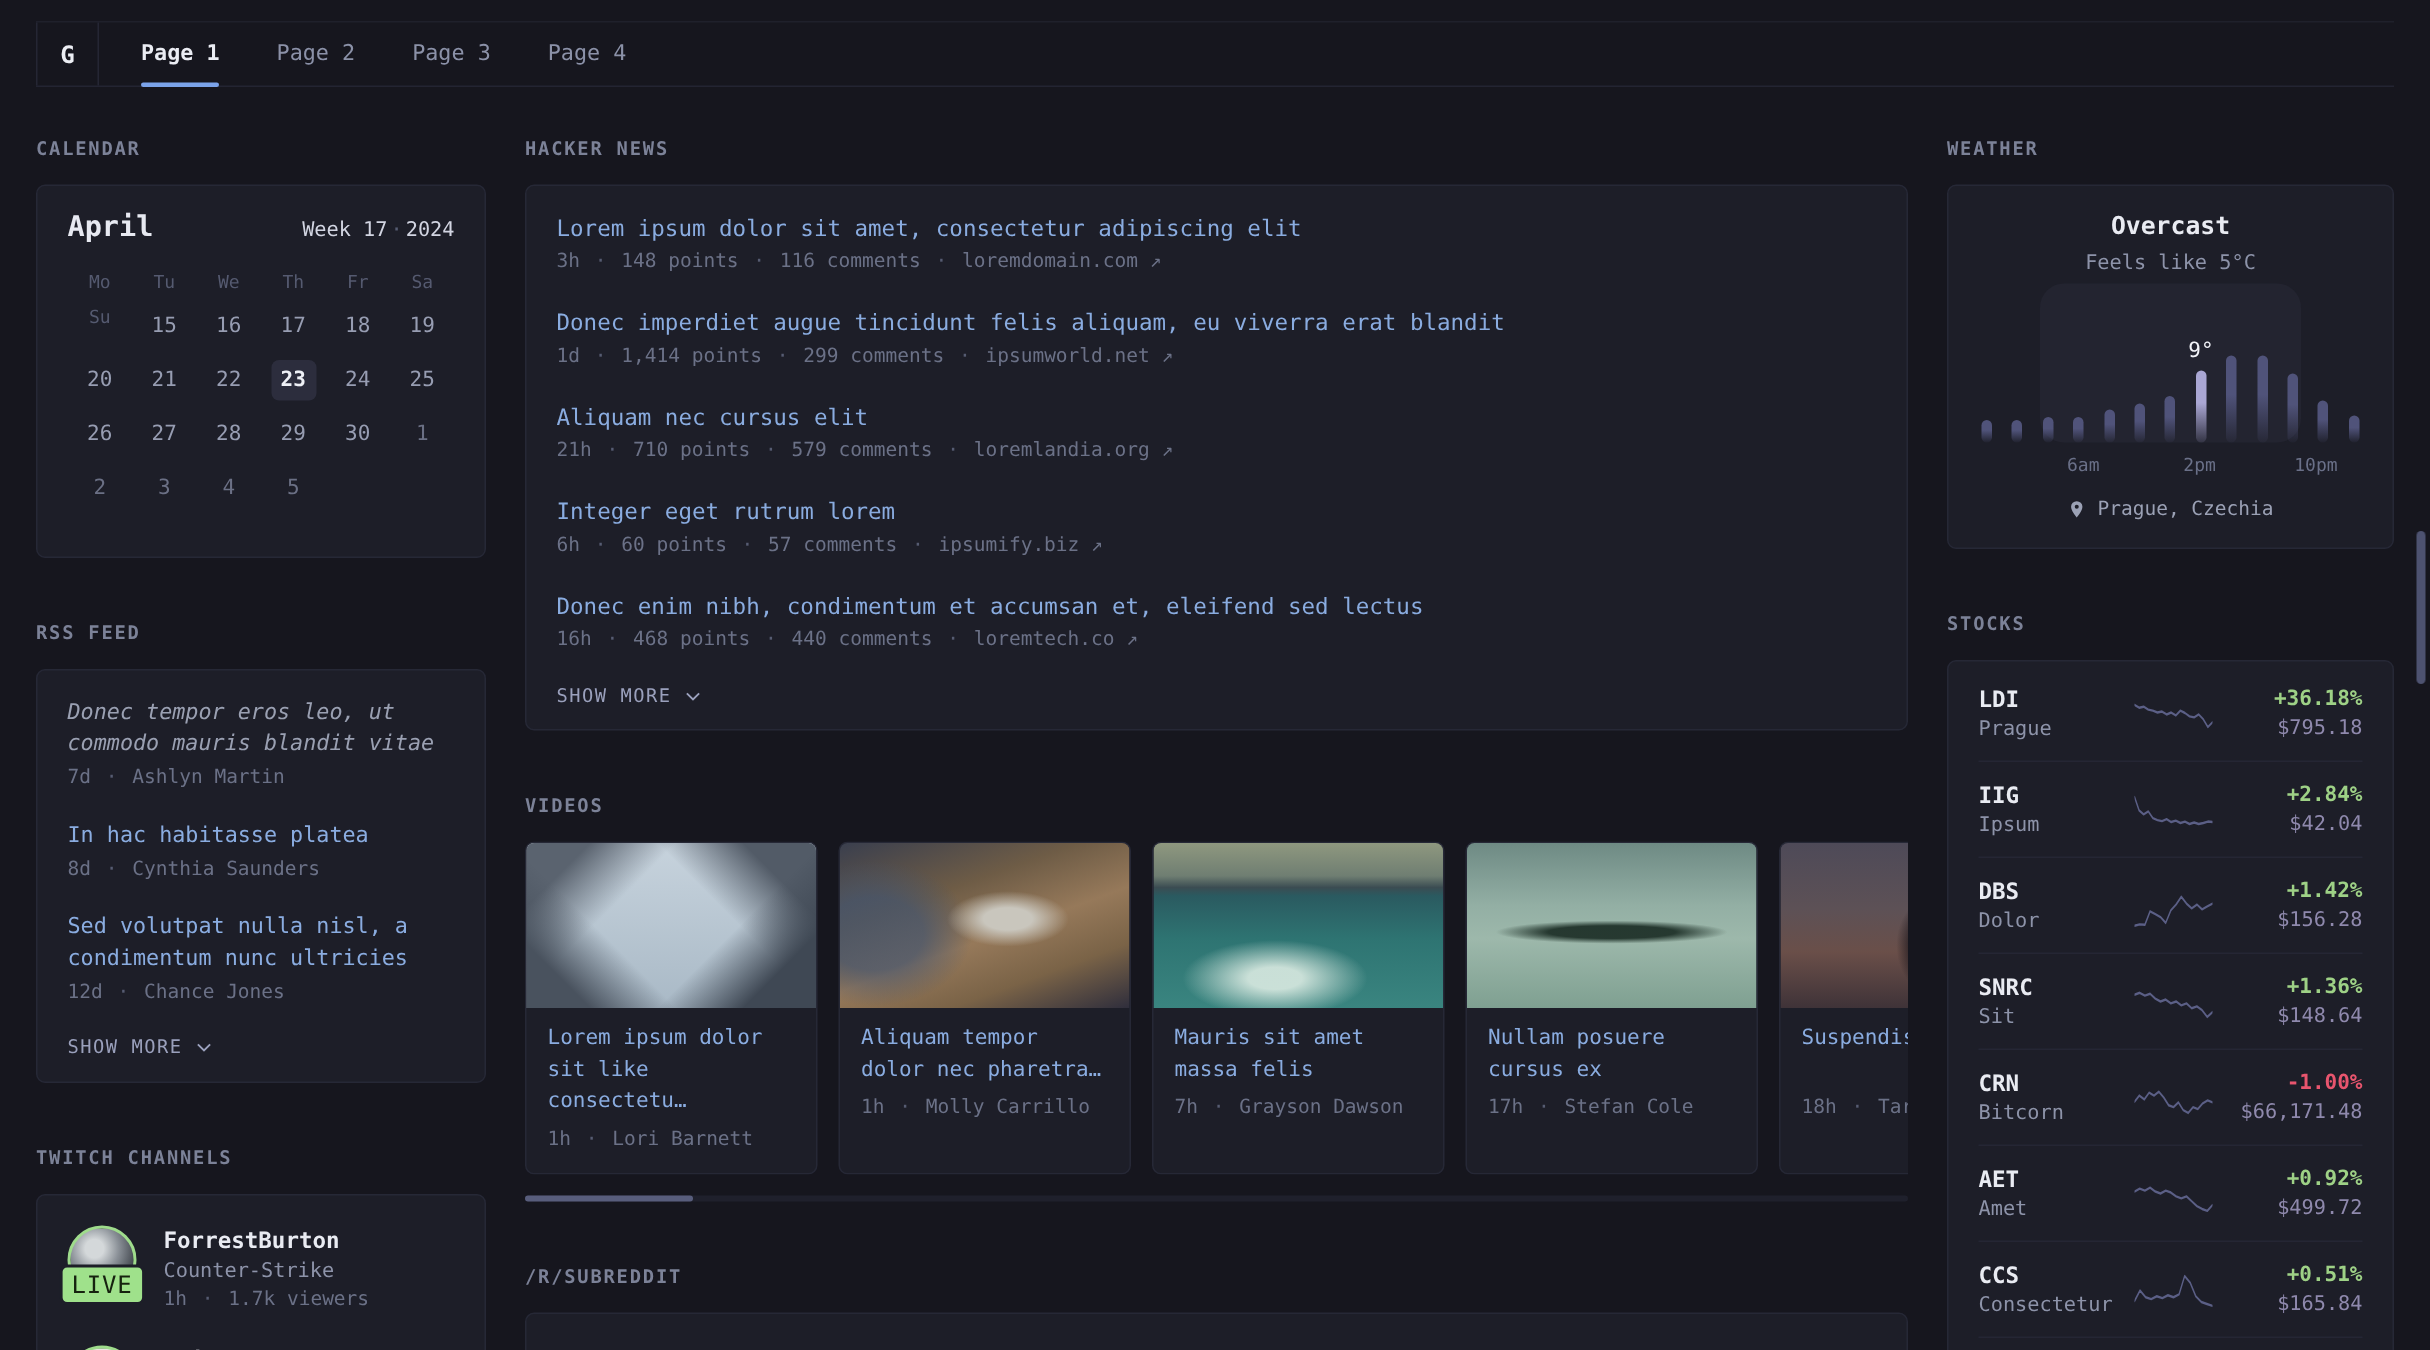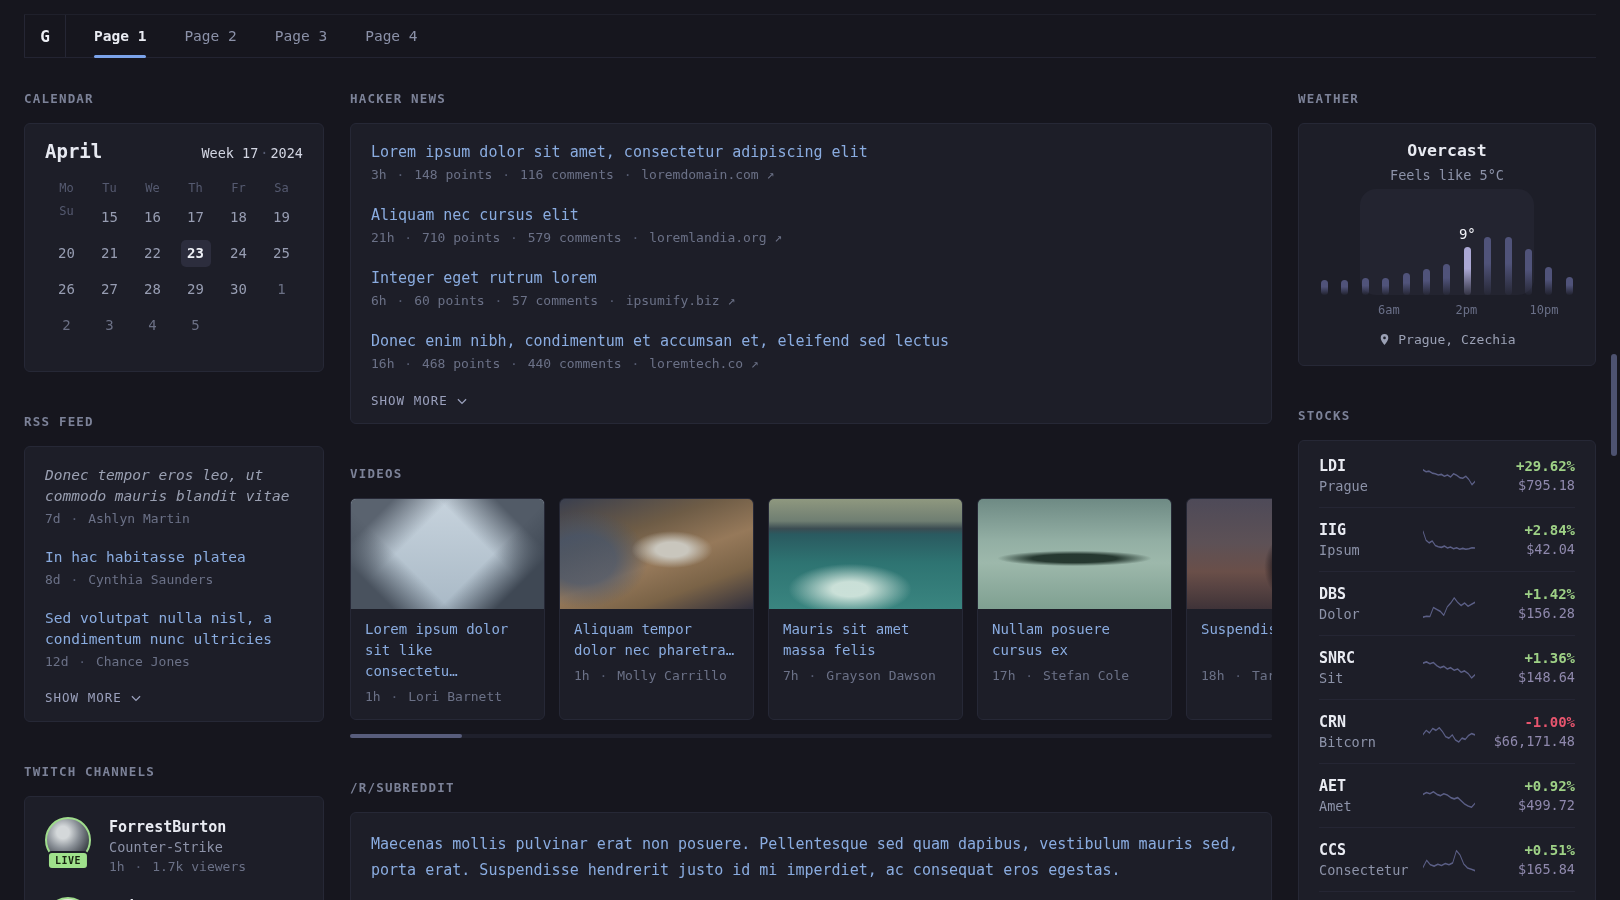--- a/index.html
+++ b/index.html
@@ -58,21 +58,21 @@
   
   .tw-card{ padding:20px 20px 10px; }
   .tw-row{ display:flex; gap:18px; margin-bottom:20px; cursor:pointer; }
   .av-wrap{ position:relative; width:46px; height:46px; flex:none; }
   .avatar{ width:46px; height:46px; border-radius:50%; border:2px solid #5a5e85; }
   .tw-row.live .avatar{ border-color:#9fdc8c; }
   .avatar.av-1{ background:radial-gradient(circle at 38% 32%, #d4d8da 0 16%, #8a9097 42%, #33383f 78%); }
   .avatar.av-2{ background:radial-gradient(circle at 50% 22%, #e9e7e2 0 26%, rgba(0,0,0,0) 48%),
                 linear-gradient(165deg,#aab2b6 0%,#6a737b 55%,#2f353d 100%); }
   .live-badge{ position:absolute; left:50%; bottom:-7px; transform:translateX(-50%);
-    background:#9fe18b; color:#16220f; font-size:10px; font-weight:700;
+    background:#9fe18b; color:#16220f; font-size:16px; font-weight:400;
     padding:2px 6px; border-radius:5px; border:2px solid #1d1e28; letter-spacing:.5px; }
   .tw-name{ font-size:15px; font-weight:700; color:#e9ebf2; line-height:20px; }
   .tw-cat{ font-size:13.5px; color:#8d93a9; margin-top:2px; }
   .tw-row .meta{ margin-top:2px; }
   
   .hn-card{ padding:17px 20px 15px; }
   .hn-item{ margin-bottom:19px; }
   .hn-title{ font-size:15px; line-height:22px; color:#8aace0; cursor:pointer;
     white-space:nowrap; overflow:hidden; }
   .hn-item .meta{ margin-top:2px; }
@@ -260,20 +260,24 @@
   <main class="col">
     <section>
       <div class="sec-title">HACKER NEWS</div>
       <div class="card hn-card">
         <div id="hn-list">
             <div class="hn-item">
      <div class="hn-title">Lorem ipsum dolor sit amet, consectetur adipiscing elit</div>
      <div class="meta">3h <span class="dotsep">·</span> 148 points <span class="dotsep">·</span> 116 comments <span class="dotsep">·</span> <span class="domain">loremdomain.com ↗</span></div>
    </div>
             <div class="hn-item">
+     <div class="hn-title">Donec imperdiet augue tincidunt felis aliquam, eu viverra erat blandit</div>
+     <div class="meta">1d <span class="dotsep">·</span> 1,414 points <span class="dotsep">·</span> 299 comments <span class="dotsep">·</span> <span class="domain">ipsumworld.net ↗</span></div>
+   </div>
+            <div class="hn-item">
      <div class="hn-title">Aliquam nec cursus elit</div>
      <div class="meta">21h <span class="dotsep">·</span> 710 points <span class="dotsep">·</span> 579 comments <span class="dotsep">·</span> <span class="domain">loremlandia.org ↗</span></div>
    </div>
             <div class="hn-item">
      <div class="hn-title">Integer eget rutrum lorem</div>
      <div class="meta">6h <span class="dotsep">·</span> 60 points <span class="dotsep">·</span> 57 comments <span class="dotsep">·</span> <span class="domain">ipsumify.biz ↗</span></div>
    </div>
             <div class="hn-item">
      <div class="hn-title">Donec enim nibh, condimentum et accumsan et, eleifend sed lectus</div>
      <div class="meta">16h <span class="dotsep">·</span> 468 points <span class="dotsep">·</span> 440 comments <span class="dotsep">·</span> <span class="domain">loremtech.co ↗</span></div>
@@ -386,21 +390,21 @@
       <div class="card st-card" id="stocks-list">
           <div class="st-row">
      <div class="st-left">
        <div class="st-sym">LDI</div>
        <div class="st-name">Prague</div>
      </div>
      <svg class="spark" viewBox="0 0 100 38" preserveAspectRatio="none">
               <polyline points="0,12.52 5.88235294117647,14.559999999999999 11.76470588235294,13.879999999999999 17.647058823529413,15.920000000000002 23.52941176470588,16.6 29.411764705882355,17.959999999999997 35.294117647058826,17.28 41.17647058823529,19.32 47.05882352941176,17.959999999999997 52.94117647058824,20 58.82352941176471,16.6 64.70588235294117,18.299999999999997 70.58823529411765,20.68 76.47058823529412,21.36 82.35294117647058,19.32 88.23529411764706,22.72 94.11764705882352,28.16 100,24.759999999999998" fill="none" stroke="#5b5f86" stroke-width="1.7" stroke-linejoin="round" stroke-linecap="round"></polyline>
             </svg>
      <div class="st-right">
-       <div class="st-chg up">+29.62%</div>
+       <div class="st-chg up">+36.18%</div>
        <div class="st-price">$795.18</div>
      </div>
    </div>
           <div class="st-row">
      <div class="st-left">
        <div class="st-sym">IIG</div>
        <div class="st-name">Ipsum</div>
      </div>
      <svg class="spark" viewBox="0 0 100 38" preserveAspectRatio="none">
               <polyline points="0,9.799999999999997 5.88235294117647,19.32 11.76470588235294,22.04 17.647058823529413,20 23.52941176470588,24.759999999999998 29.411764705882355,26.119999999999997 35.294117647058826,26.8 41.17647058823529,25.439999999999998 47.05882352941176,27.479999999999997 52.94117647058824,26.46 58.82352941176471,28.16 64.70588235294117,27.14 70.58823529411765,28.84 76.47058823529412,27.82 82.35294117647058,28.84 88.23529411764706,28.16 94.11764705882352,27.14 100,27.479999999999997" fill="none" stroke="#5b5f86" stroke-width="1.7" stroke-linejoin="round" stroke-linecap="round"></polyline>

